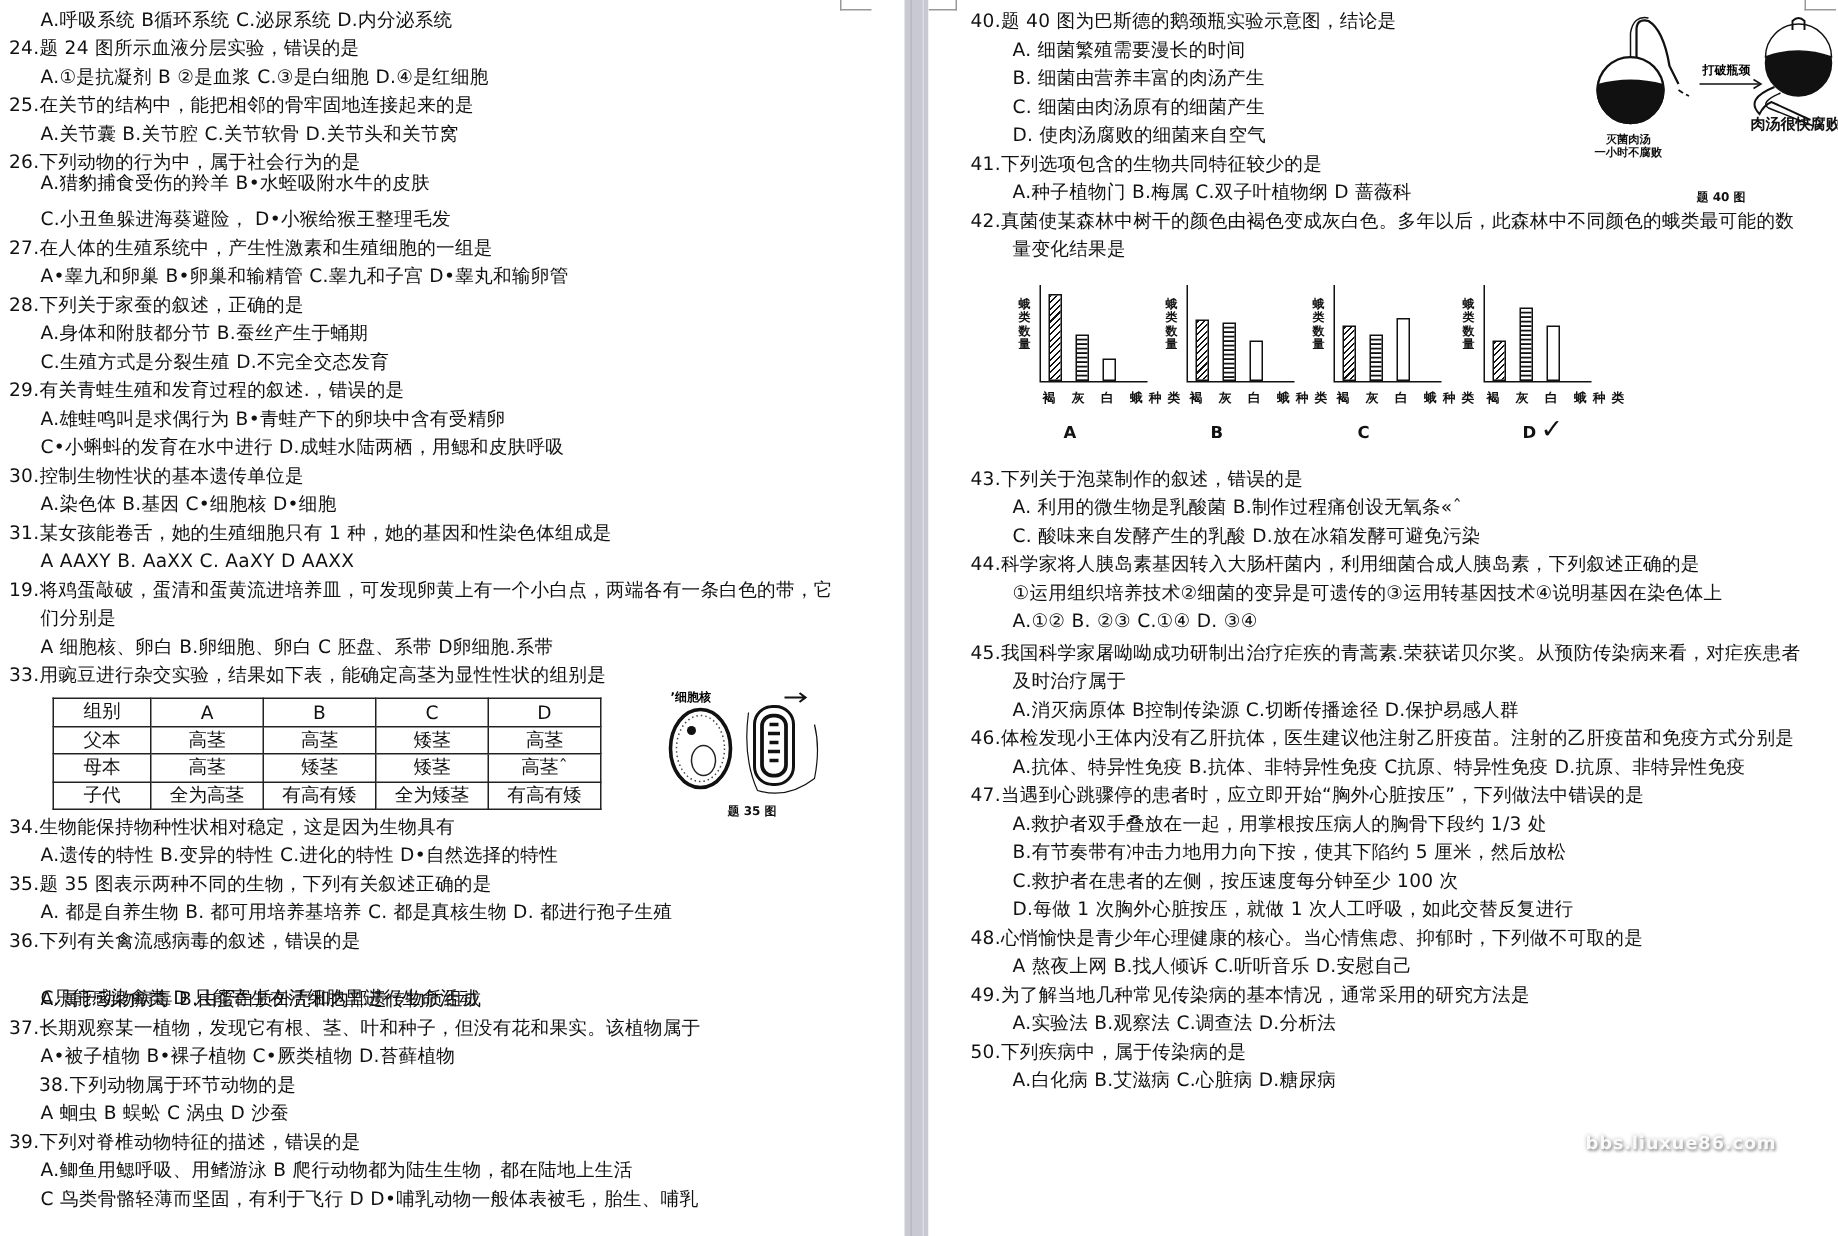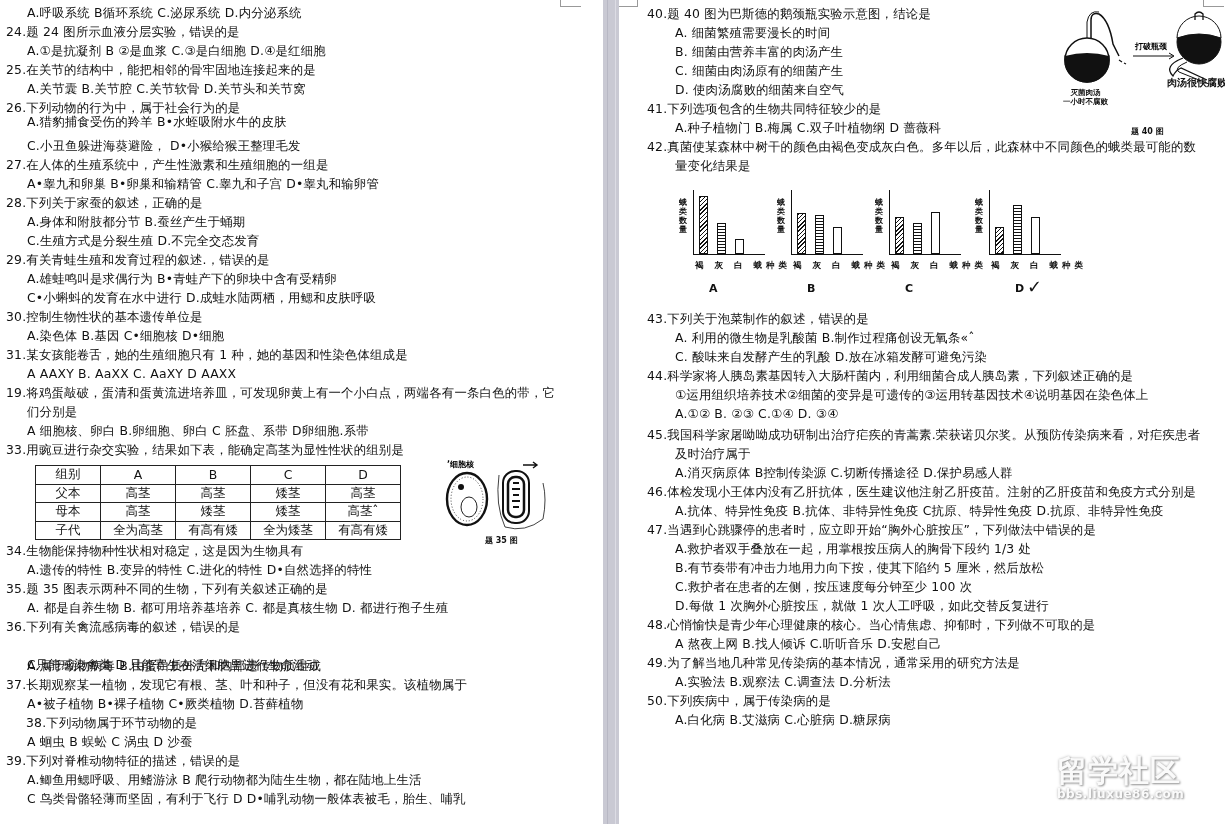--- a/index.html
+++ b/index.html
@@ -234,15 +234,14 @@
         <div class="mc-letter" style="left:40px">D</div>
         <div class="mc-bar hatch" style="left: 20px; height: 27px;"></div>
         <div class="mc-bar dot" style="left: 38px; height: 49px;"></div>
         <div class="mc-bar " style="left: 56px; height: 37px;"></div>
         <div class="mc-letter" style="left: 52px; top: 86px; font-size: 18px;">✓</div>
       </div>
     </div>
 </div>
 
 <div class="watermark">
-  <div class="wm-main">留学社区</div>
   <div class="wm-sub">bbs.liuxue86.com</div>
 </div>
 
 </body></html>

